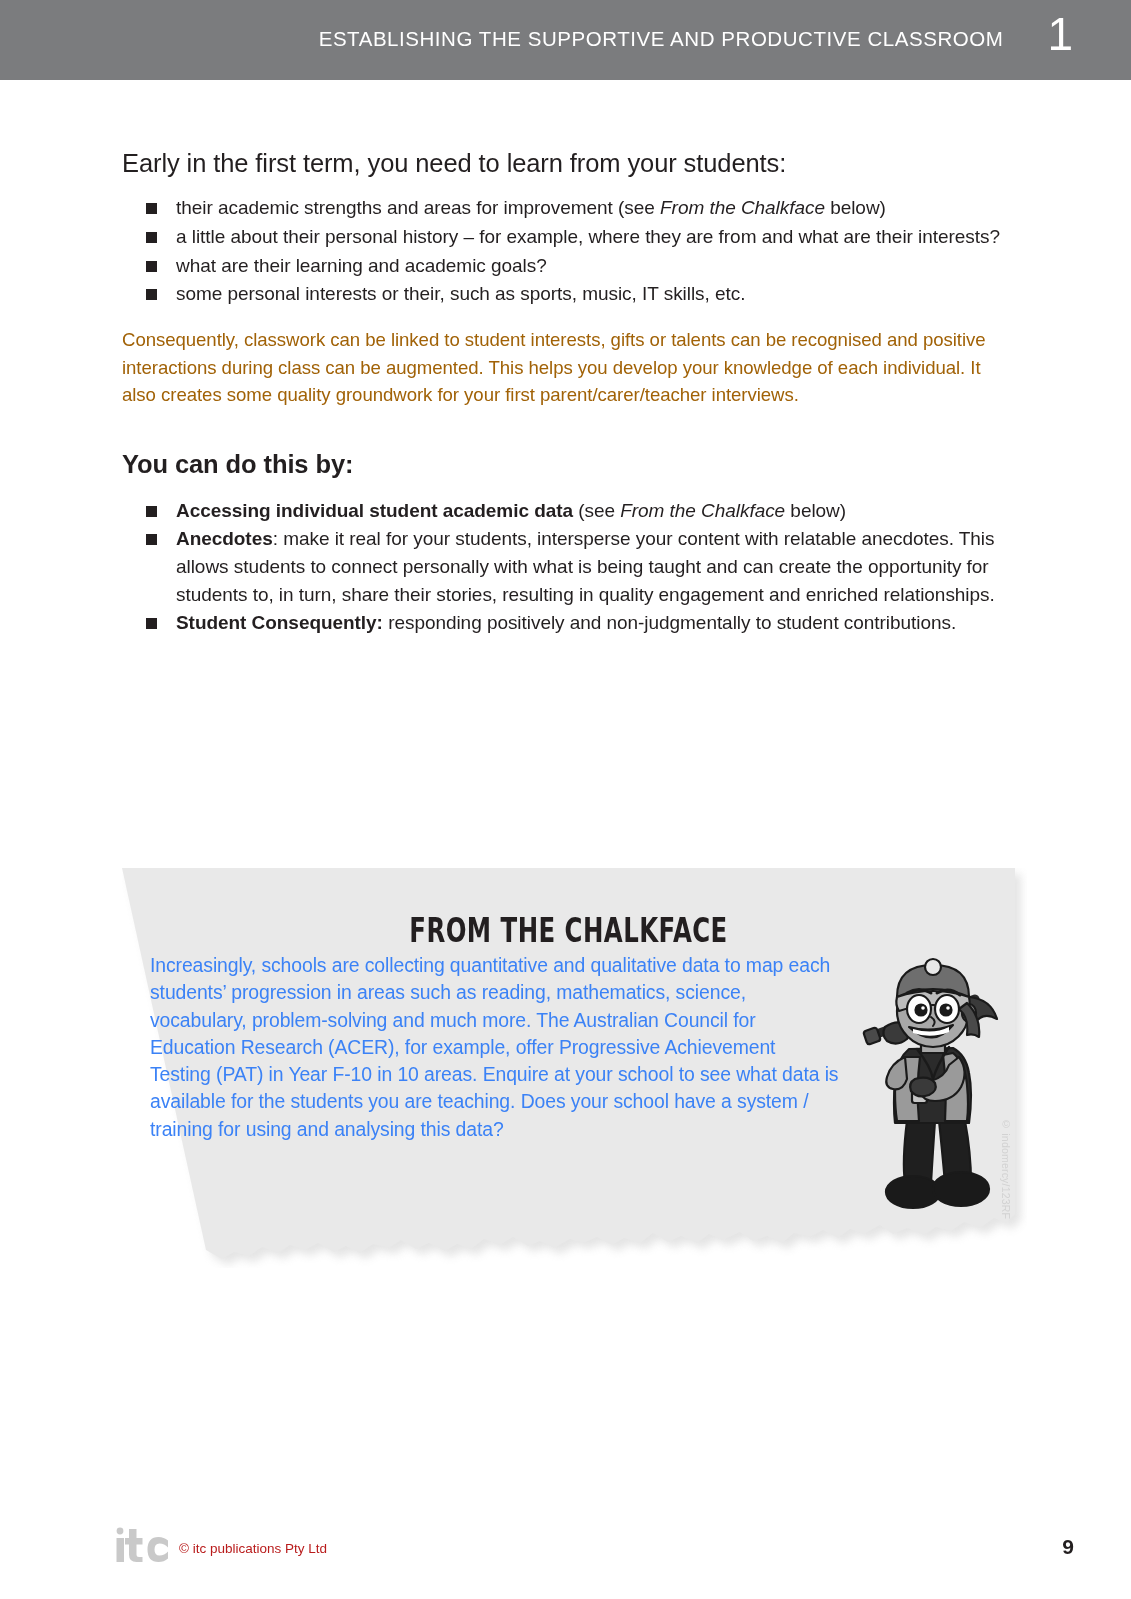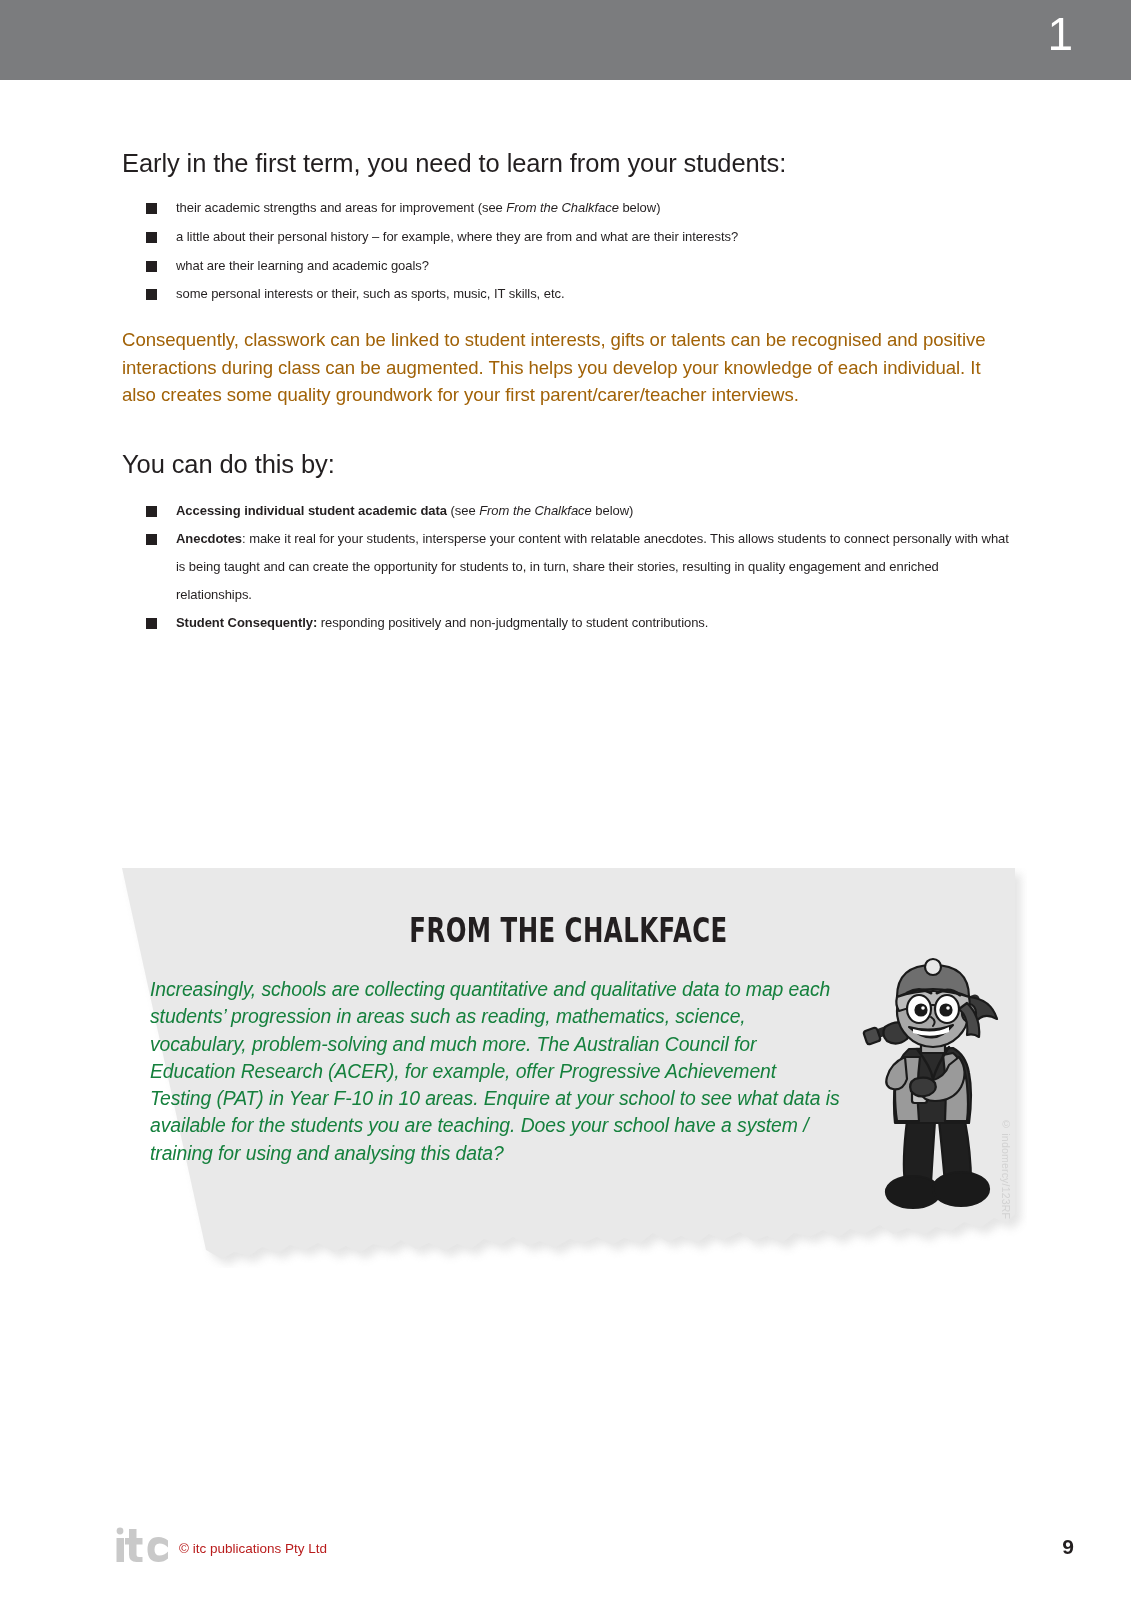--- a/index.html
+++ b/index.html
@@ -60,31 +60,32 @@
     font-size: 25.5px;
     font-weight: 400;
     color: #231f20;
     margin: 0 0 16px 0;
     line-height: 1.15;
     letter-spacing: -0.1px;
   }
   h2.section-heading.second {
     margin-top: 42px;
     margin-bottom: 17px;
+    font-weight: bold;
   }
 
   ul.sq-list {
     list-style: none;
     margin: 0;
     padding: 0;
   }
   ul.sq-list > li {
     position: relative;
     padding-left: 54px;
-    font-size: 13px;
+    font-size: 19px;
     line-height: 27.7px;
     color: #231f20;
     margin-bottom: 1px;
     letter-spacing: -0.05px;
   }
   ul.sq-list > li::before {
     content: "";
     position: absolute;
     left: 24px;
     top: 9px;
@@ -125,26 +126,25 @@
     font-size: 33px;
     letter-spacing: 0.6px;
     color: #231f20;
     transform: scaleX(0.74);
     transform-origin: center;
   }
 
   .chalkface-body {
     position: absolute;
     left: 28px;
-    top: 108px;
+    top: 84px;
     width: 690px;
     font-size: 19.4px;
     line-height: 27.3px;
-    font-style: italic;
-    color: #15803d;
+    color: #3b82f6;
     letter-spacing: -0.1px;
   }
   .chalkface-sign {
     position: absolute;
     left: 28px;
     top: 292px;
     width: 690px;
     text-align: right;
     font-size: 19.4px;
     font-style: italic;
@@ -197,20 +197,21 @@
     bottom: 40px;
     font-size: 21px;
     font-weight: 700;
     color: #231f20;
   }
 </style>
 </head>
 <body>
 
 <div class="page-header">
+  <span class="header-title">ESTABLISHING THE SUPPORTIVE AND PRODUCTIVE CLASSROOM</span>
   <span class="header-chapter">1</span>
 </div>
 
 <div class="content">
 
   <h2 class="section-heading">Early in the first term, you need to learn from your students:</h2>
 
   <ul class="sq-list">
     <li>
       <span>their academic strengths and areas for improvement (see </span><em class="it">From the Chalkface</em><span> below)</span>

